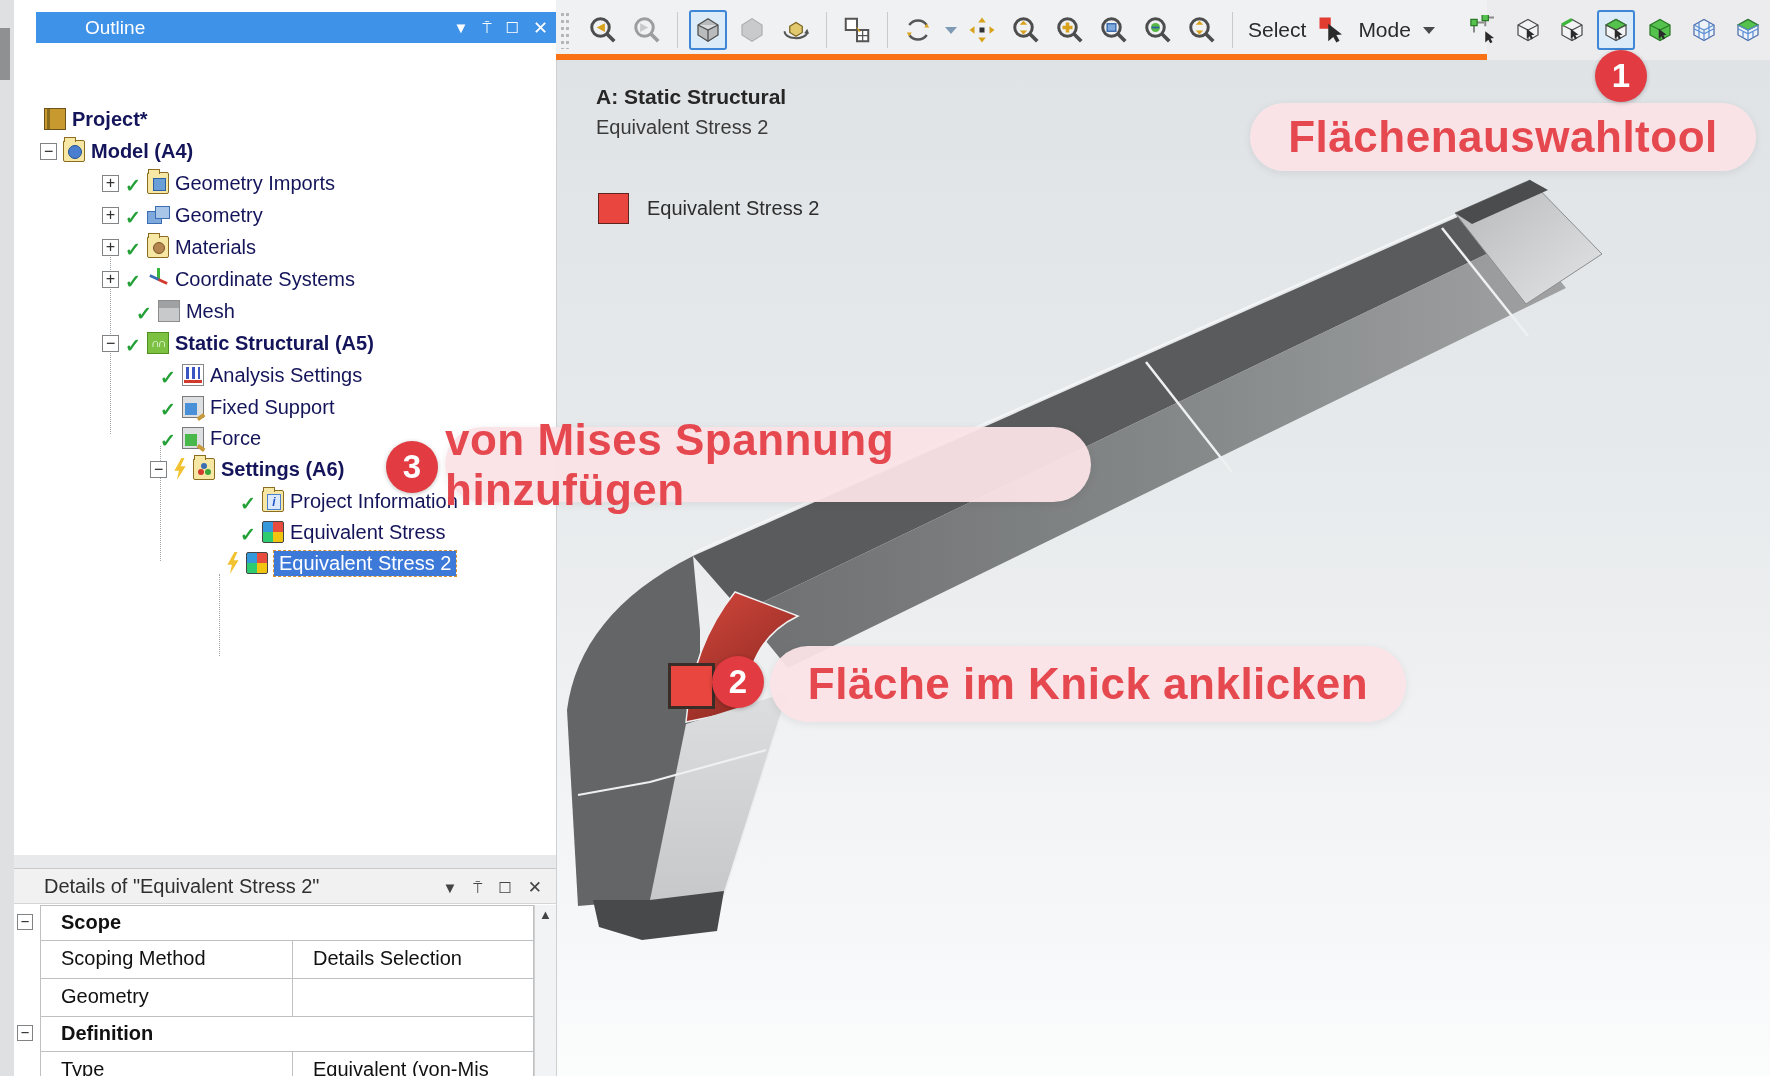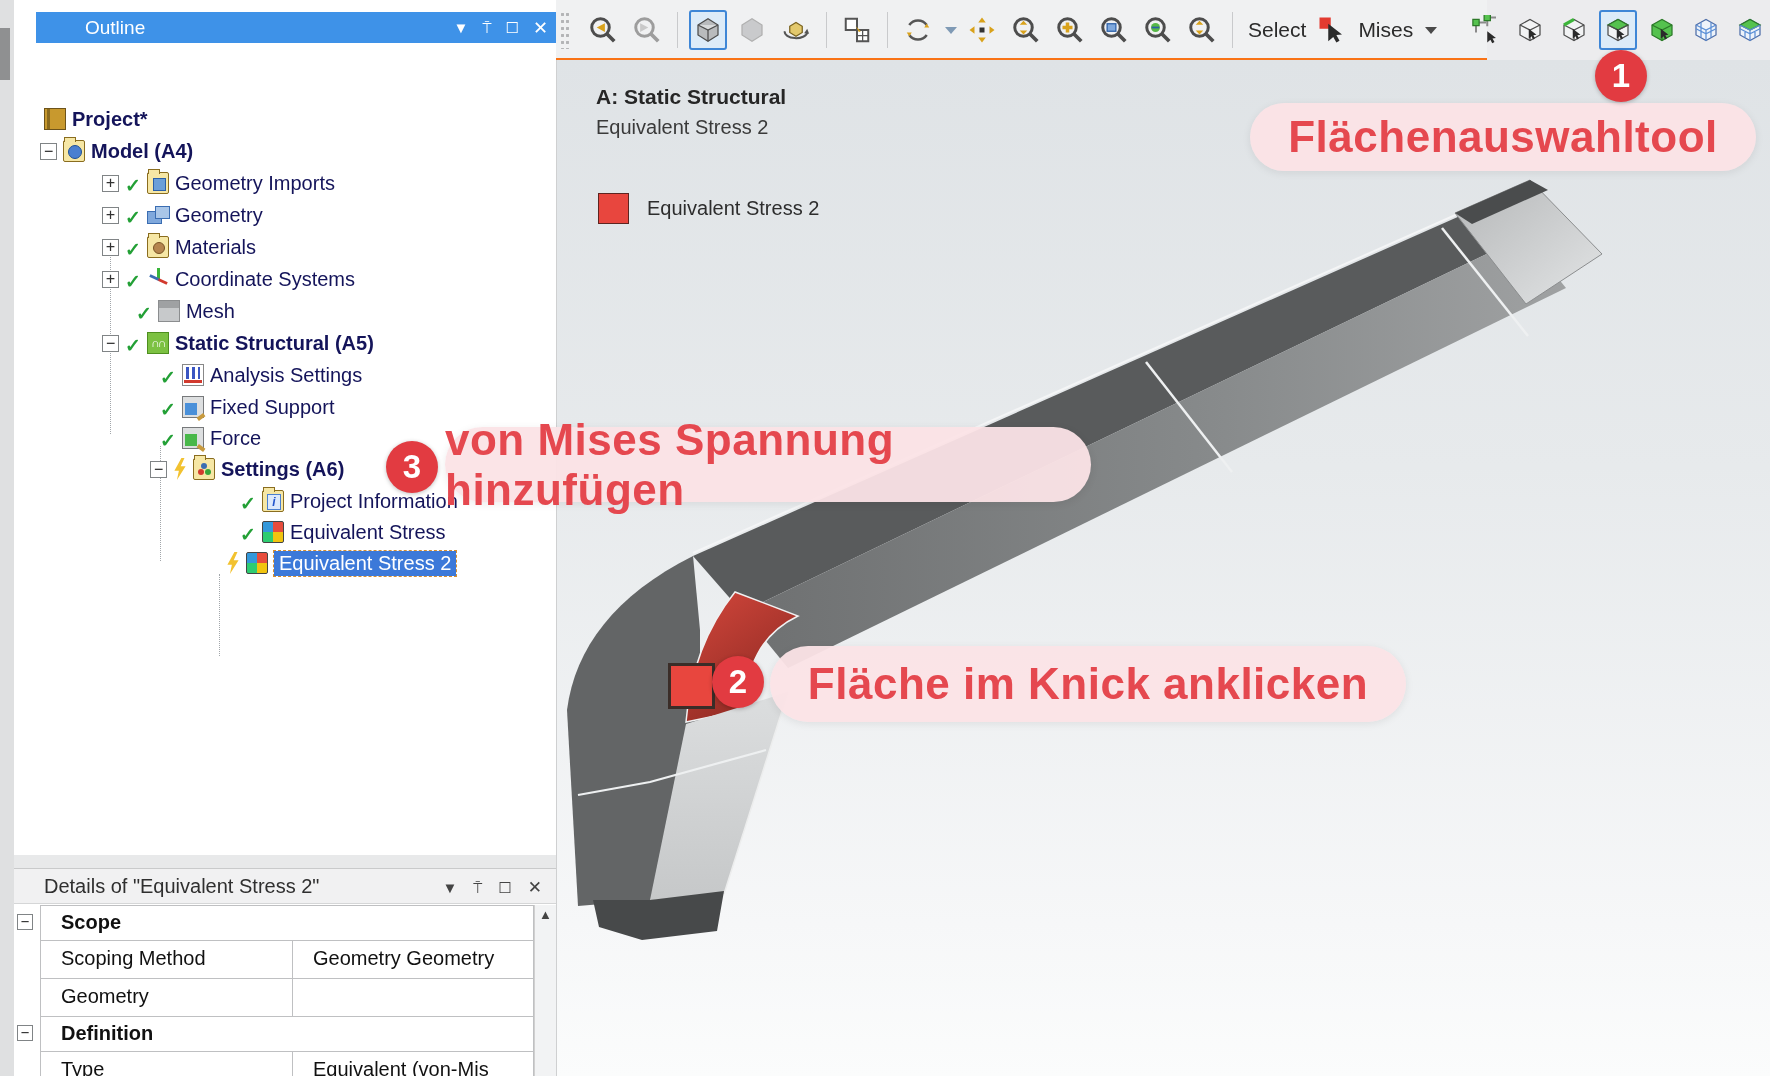--- a/index.html
+++ b/index.html
@@ -1,21 +1,21 @@
 <!DOCTYPE html>
 <html><head>
 <meta charset="utf-8">
 <style>
   * { margin:0; padding:0; box-sizing:border-box; }
   html,body { width:1770px; height:1076px; overflow:hidden;
     font-family:"Liberation Sans", sans-serif; background:#ececee; }
 
   
   #toolbar { position:absolute; left:0; top:0; width:1487px; height:60px;
-    background:#f0f1f2; border-bottom:2px solid #f97316; }
+    background:#f0f1f2; border-bottom:6px solid #f97316; }
   .tb-row { position:absolute; left:560px; top:0; height:60px; display:flex; align-items:center; gap:6px; }
   .tb-btn { width:38px; height:40px; display:flex; align-items:center; justify-content:center; border-radius:3px; flex:none; }
   .tb-btn svg { width:30px; height:30px; }
   .tb-btn.sel { border:2px solid #3e86d6; background:#dcebf8; }
   .tb-sep { width:1px; height:36px; background:#c9cacc; margin:0 5px; flex:none; }
   .tb-label { font-size:21px; color:#2b2b2b; margin:0 4px; }
   .grip { width:10px; height:38px; margin-right:8px;
     background:radial-gradient(circle, #b4b5b7 1.4px, transparent 1.6px); background-size:5px 7px; }
   .dd-arrow { width:0; height:0; border-left:6px solid transparent; border-right:6px solid transparent;
     border-top:7px solid #4a4a4a; margin-left:2px; }
@@ -252,21 +252,21 @@
         </svg>
     </div>
     <div class="tb-sep"></div>
     <span class="tb-label">Select</span>
     <div class="tb-btn" style="width:32px;">
       <svg viewBox="0 0 24 24">
           <rect x="2" y="2" width="9" height="9" fill="#e23b30"></rect>
           <path d="M9 7 L9 21 L13 17.5 L15.5 22 L18 20.5 L15.5 16 L20 15.5 Z" fill="#2b2b2b"></path>
         </svg>
     </div>
-    <span class="tb-label">Mises</span>
+    <span class="tb-label">Mode</span>
     <div class="dd-arrow"></div>
     <div style="width:18px;"></div>
 
     <div class="tb-btn">
       <svg viewBox="0 0 24 24">
           <path d="M4 6 h8 M4 6 v8" stroke="#8a8a8a" stroke-width="1.6" fill="none"></path>
           <rect x="1.5" y="3.5" width="5" height="5" fill="#55c24e" stroke="#2c7a28"></rect>
           <path d="M13 2 h7 M13 2 v7" stroke="#8a8a8a" stroke-width="1.6" fill="none"></path>
           <rect x="10.5" y="-0.5" width="5" height="5" fill="#55c24e" stroke="#2c7a28"></rect>
           <path d="M13 13 L13 22 L15.5 19.8 L17 22.5 L18.8 21.5 L17.2 18.8 L20 18.3 Z" fill="#2b2b2b"></path>
@@ -486,21 +486,21 @@
       <span class="hdr-ic" style="font-size:17px;">✕</span>
     </div>
   </div>
   <div id="details-table">
       <div class="dt-row first" style="position: relative;">
         <div class="gutter-box" style="top: 8px;">−</div>
         <div class="dt-section">Scope</div>
       </div>
       <div class="dt-row" style="position: relative;">
         <div class="dt-key">Scoping Method</div>
-        <div class="dt-val">Geometry Geometry</div>
+        <div class="dt-val">Details Selection</div>
       </div>
       <div class="dt-row" style="position: relative;">
         <div class="dt-key">Geometry</div>
       </div>
       <div class="dt-row" style="position: relative;">
         <div class="gutter-box" style="top: 8px;">−</div>
         <div class="dt-section">Definition</div>
       </div>
       <div class="dt-row" style="position: relative;">
         <div class="dt-key">Type</div>

